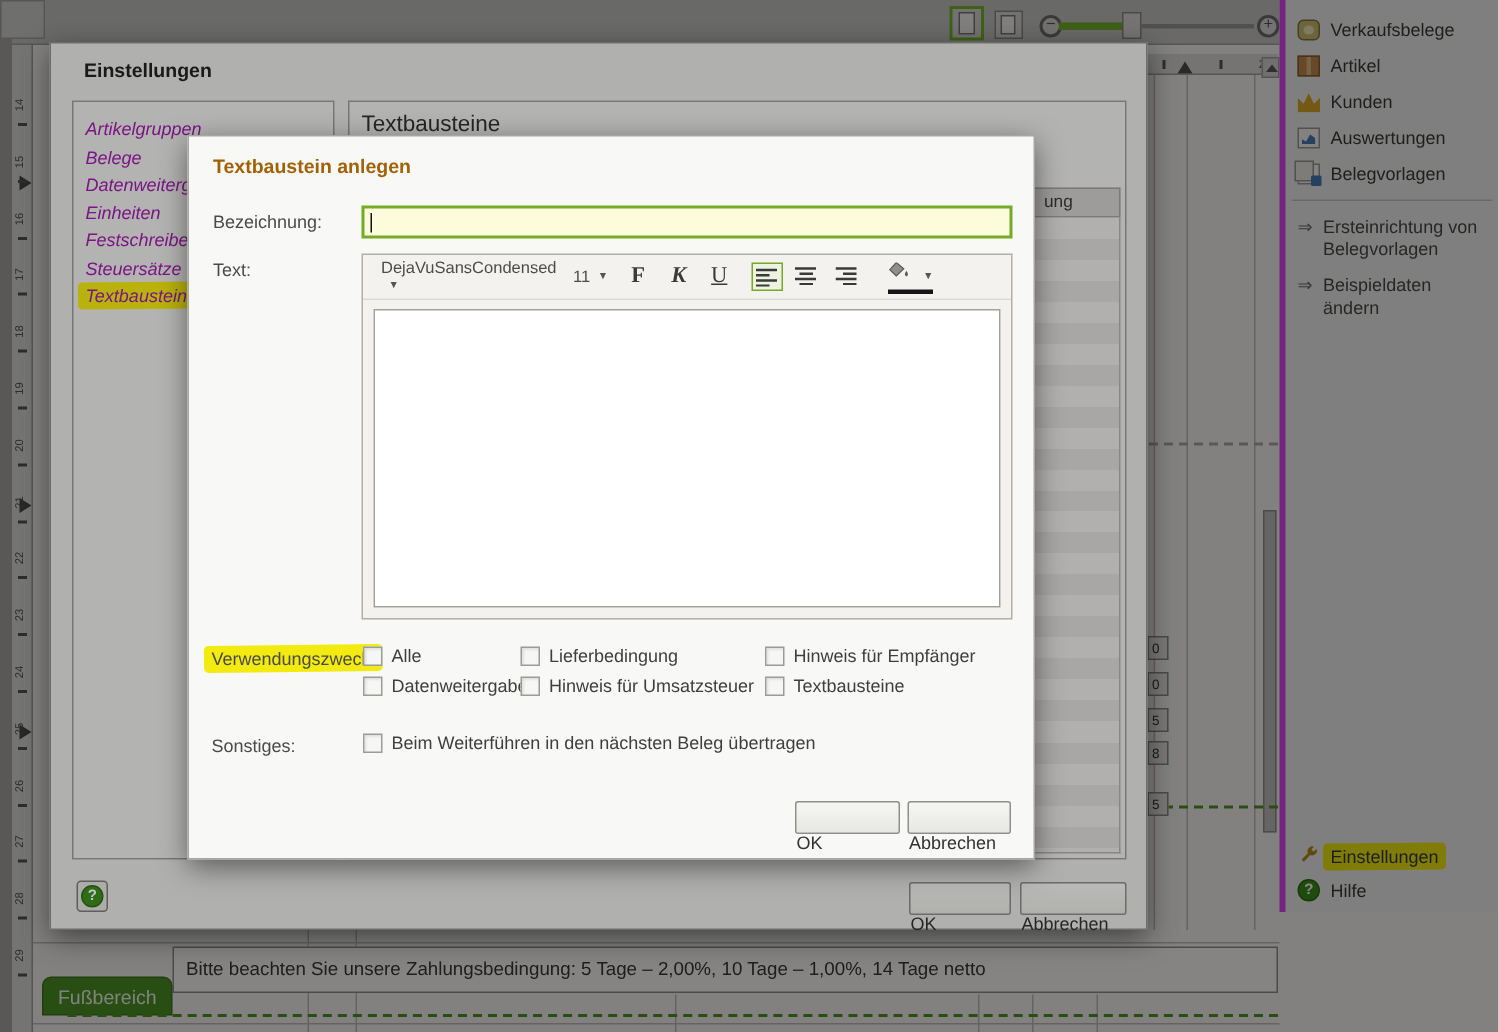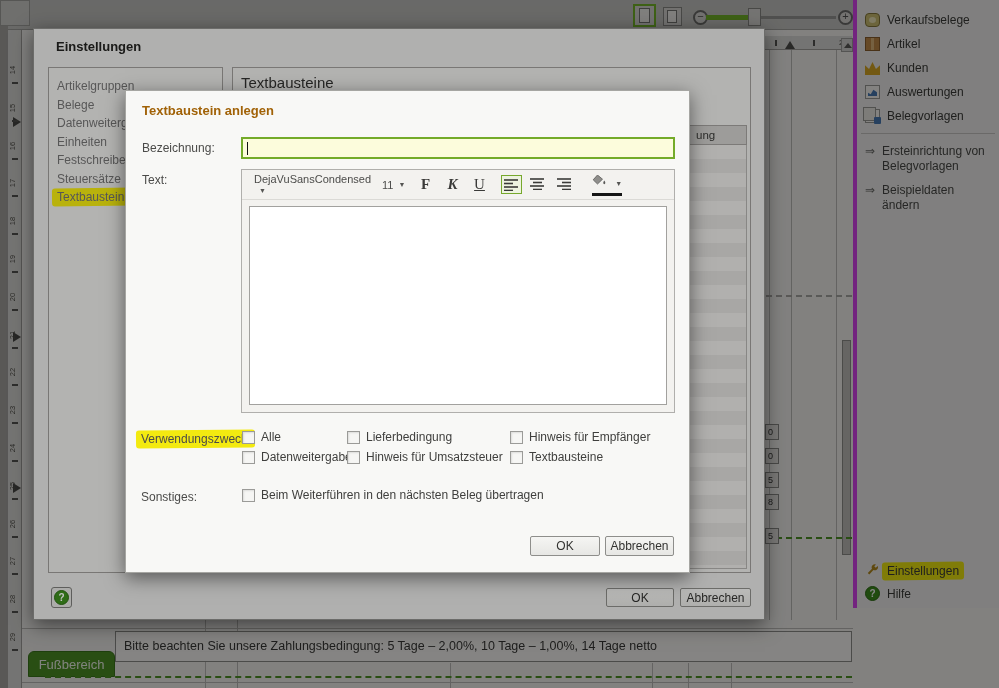--- a/index.html
+++ b/index.html
@@ -88,31 +88,31 @@
 
   
   .ovA{position:absolute;inset:0;background:rgba(0,0,0,0.30);}
   .ovB{position:absolute;inset:0;background:rgba(0,0,0,0.24);}
 
   
   .dlg{position:absolute;box-shadow:0 5px 18px rgba(0,0,0,0.5);}
   .dlg-settings{left:33px;top:28px;width:732px;height:592px;background:#e8e8e6;border:1px solid #8f8f8c;}
   .ds-title{position:absolute;left:22px;top:10px;font-size:13px;font-weight:bold;color:#232321;}
   .ds-nav{position:absolute;left:14px;top:38px;width:175px;height:506px;background:#ecebe9;border:1px solid #9f9d9a;padding-top:9px;}
-  .ds-nav-item{height:18.5px;padding:2px 0 0 8px;font-size:12px;color:#737373;}
+  .ds-nav-item{height:18.5px;padding:2px 0 0 8px;font-size:12px;color:#a21caf;font-style:italic;}
   .ds-panel{position:absolute;left:198px;top:38px;width:519px;height:506px;background:#ecebe9;border:1px solid #9f9d9a;}
   .ds-panel-title{position:absolute;left:8px;top:6px;font-size:15px;color:#333331;}
   .ds-thead{position:absolute;left:6px;top:57px;width:508px;height:20px;background:#cfcecb;border:1px solid #a3a19e;
     font-size:11.5px;color:#3a3a38;}
   .ds-thead span{position:absolute;left:456px;top:3px;}
   .ds-stripes{position:absolute;left:6px;top:77px;width:508px;height:424px;
     background:repeating-linear-gradient(to bottom,#e9e8e5 0 14px,#dddcd9 14px 28px);border:1px solid #b3b2af;border-top:none;}
   .ds-help{position:absolute;left:17px;top:558px;width:21px;height:21px;background:#e2e2e0;border:1px solid #7c7c79;border-radius:3px;padding:2px;}
   .btn{background:linear-gradient(#f5f5f3,#e7e7e4);border:1px solid #8e8e8b;border-radius:2px;font-size:12px;color:#333331;
-    text-align:center;padding-top:2px;}
+    padding-top:20px;}
   .ds-ok{position:absolute;left:572px;top:559px;width:68px;height:19px;}
   .ds-cancel{position:absolute;left:646px;top:559px;width:71px;height:19px;}
 
   
   .dlg-create{left:125px;top:90px;width:565px;height:483px;background:#f8f8f6;border:1px solid #a6a6a2;}
   .dc-title{position:absolute;left:16px;top:12px;font-size:13px;font-weight:bold;color:#a16207;}
   .dc-label{position:absolute;font-size:12px;color:#4b4b49;}
   .dc-input{position:absolute;left:115px;top:46px;width:434px;height:22px;background:#fcfcdc;border:2px solid #74ab29;}
   .caret{position:absolute;left:4px;top:3px;width:1px;height:13px;background:#111;}
   .dc-editor{position:absolute;left:115px;top:78px;width:434px;height:244px;background:#f3f2ef;border:1px solid #b0afac;}

